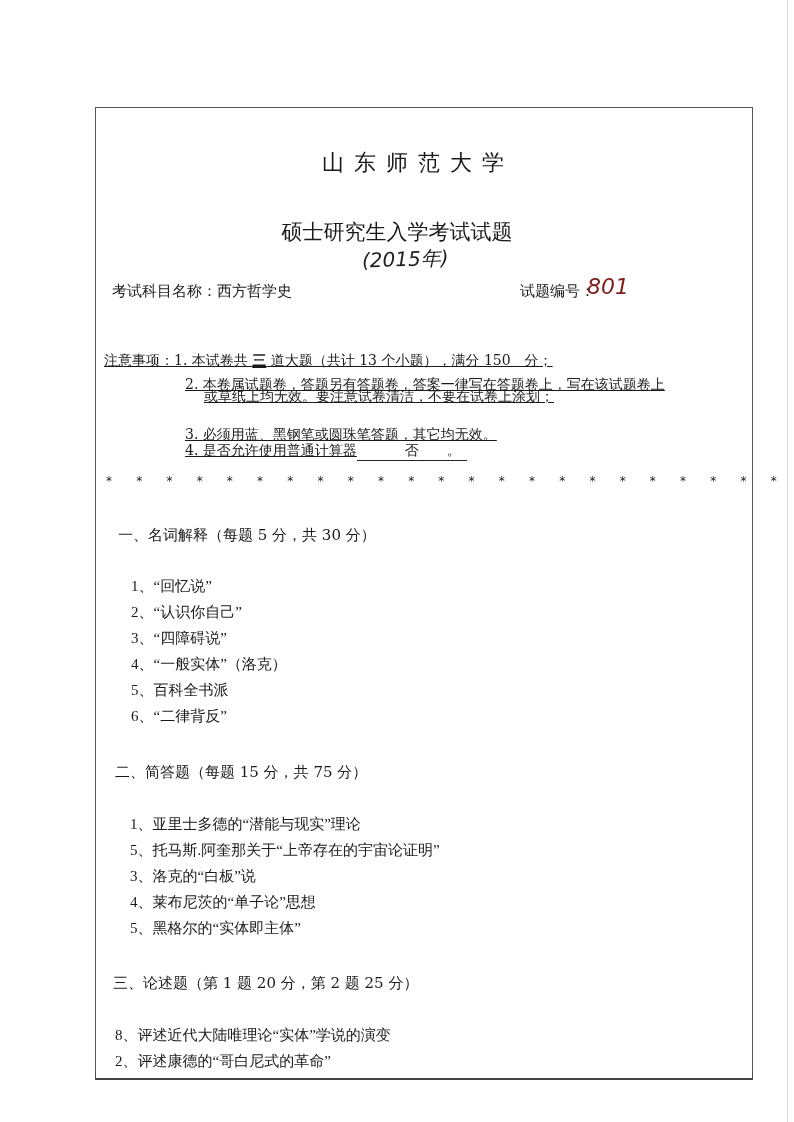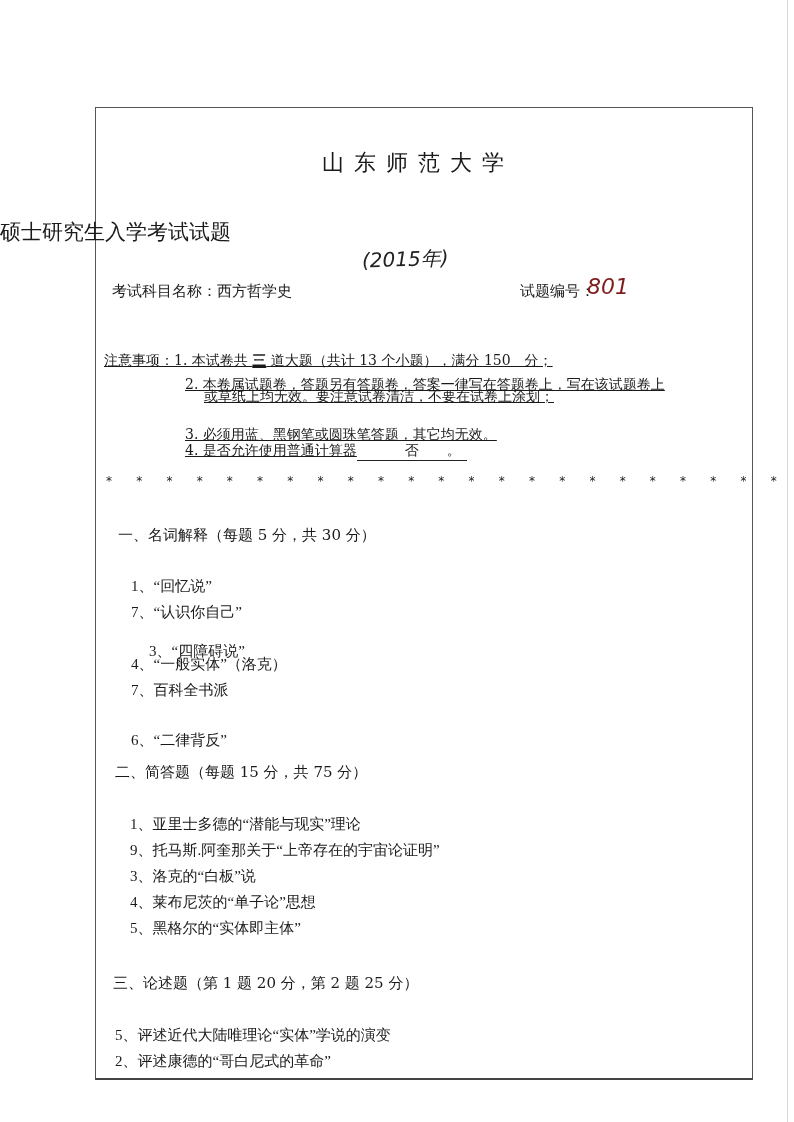--- a/index.html
+++ b/index.html
@@ -37,20 +37,21 @@
   .univ {
     left: 0; width: 794px; top: 148px;
     text-align: center;
     font-size: 22px;
     letter-spacing: 10px;
     text-indent: 10px;
     padding-left: 16px;
   }
   .exam-title {
     left: 0; width: 794px; top: 218px;
+    text-align: center;
     font-size: 21px;
     letter-spacing: 0px;
   }
   .year {
     left: 362px; top: 246px;
     font-family: "DejaVu Sans", sans-serif;
     font-size: 20px;
     font-style: italic;
     color: #222;
     transform: rotate(-2deg);
@@ -109,28 +110,28 @@
 <div class="abs notice n2b">或草纸上均无效。要注意试卷清洁，不要在试卷上涂划；</div>
 <div class="abs notice n3">3. 必须用蓝、黑钢笔或圆珠笔答题，其它均无效。</div>
 <div class="abs notice n4">
   <span>4. 是否允许使用普通计算器</span><span class="blank"><span>否</span><span class="dot">。</span></span>
 </div>
 
 <div class="abs stars">* * * * * * * * * * * * * * * * * * * * * * * * * * * * * * * * * * * * * * *</div>
 
 <div class="abs section-head" style="left:118px; top:526px;">一、名词解释（每题 5 分，共 30 分）</div>
 <div class="abs item" style="left:131px; top:577px;">1、“回忆说”</div>
-<div class="abs item" style="left:131px; top:603px;">7、“认识你自己”</div>
-<div class="abs item" style="left:149px; top:629px;margin-top:13px;">3、“四障碍说”</div>
+<div class="abs item" style="left:131px; top:603px;">2、“认识你自己”</div>
+<div class="abs item" style="left:131px; top:629px;">3、“四障碍说”</div>
 <div class="abs item" style="left:131px; top:655px;">4、“一般实体”（洛克）</div>
-<div class="abs item" style="left:131px; top:681px;">7、百科全书派</div>
-<div class="abs item" style="left:131px; top:707px;margin-top:24px;">6、“二律背反”</div>
+<div class="abs item" style="left:131px; top:681px;">5、百科全书派</div>
+<div class="abs item" style="left:131px; top:707px;">6、“二律背反”</div>
 
 <div class="abs section-head" style="left:115px; top:763px;">二、简答题（每题 15 分，共 75 分）</div>
 <div class="abs item" style="left:130px; top:815px;">1、亚里士多德的“潜能与现实”理论</div>
-<div class="abs item" style="left:130px; top:841px;">9、托马斯.阿奎那关于“上帝存在的宇宙论证明”</div>
+<div class="abs item" style="left:130px; top:841px;">5、托马斯.阿奎那关于“上帝存在的宇宙论证明”</div>
 <div class="abs item" style="left:130px; top:867px;">3、洛克的“白板”说</div>
 <div class="abs item" style="left:130px; top:893px;">4、莱布尼茨的“单子论”思想</div>
 <div class="abs item" style="left:130px; top:919px;">5、黑格尔的“实体即主体”</div>
 
 <div class="abs section-head" style="left:113px; top:974px;">三、论述题（第 1 题 20 分，第 2 题 25 分）</div>
-<div class="abs item" style="left:115px; top:1026px;">5、评述近代大陆唯理论“实体”学说的演变</div>
+<div class="abs item" style="left:115px; top:1026px;">8、评述近代大陆唯理论“实体”学说的演变</div>
 <div class="abs item" style="left:115px; top:1052px;">2、评述康德的“哥白尼式的革命”</div>
 
 </body></html>

